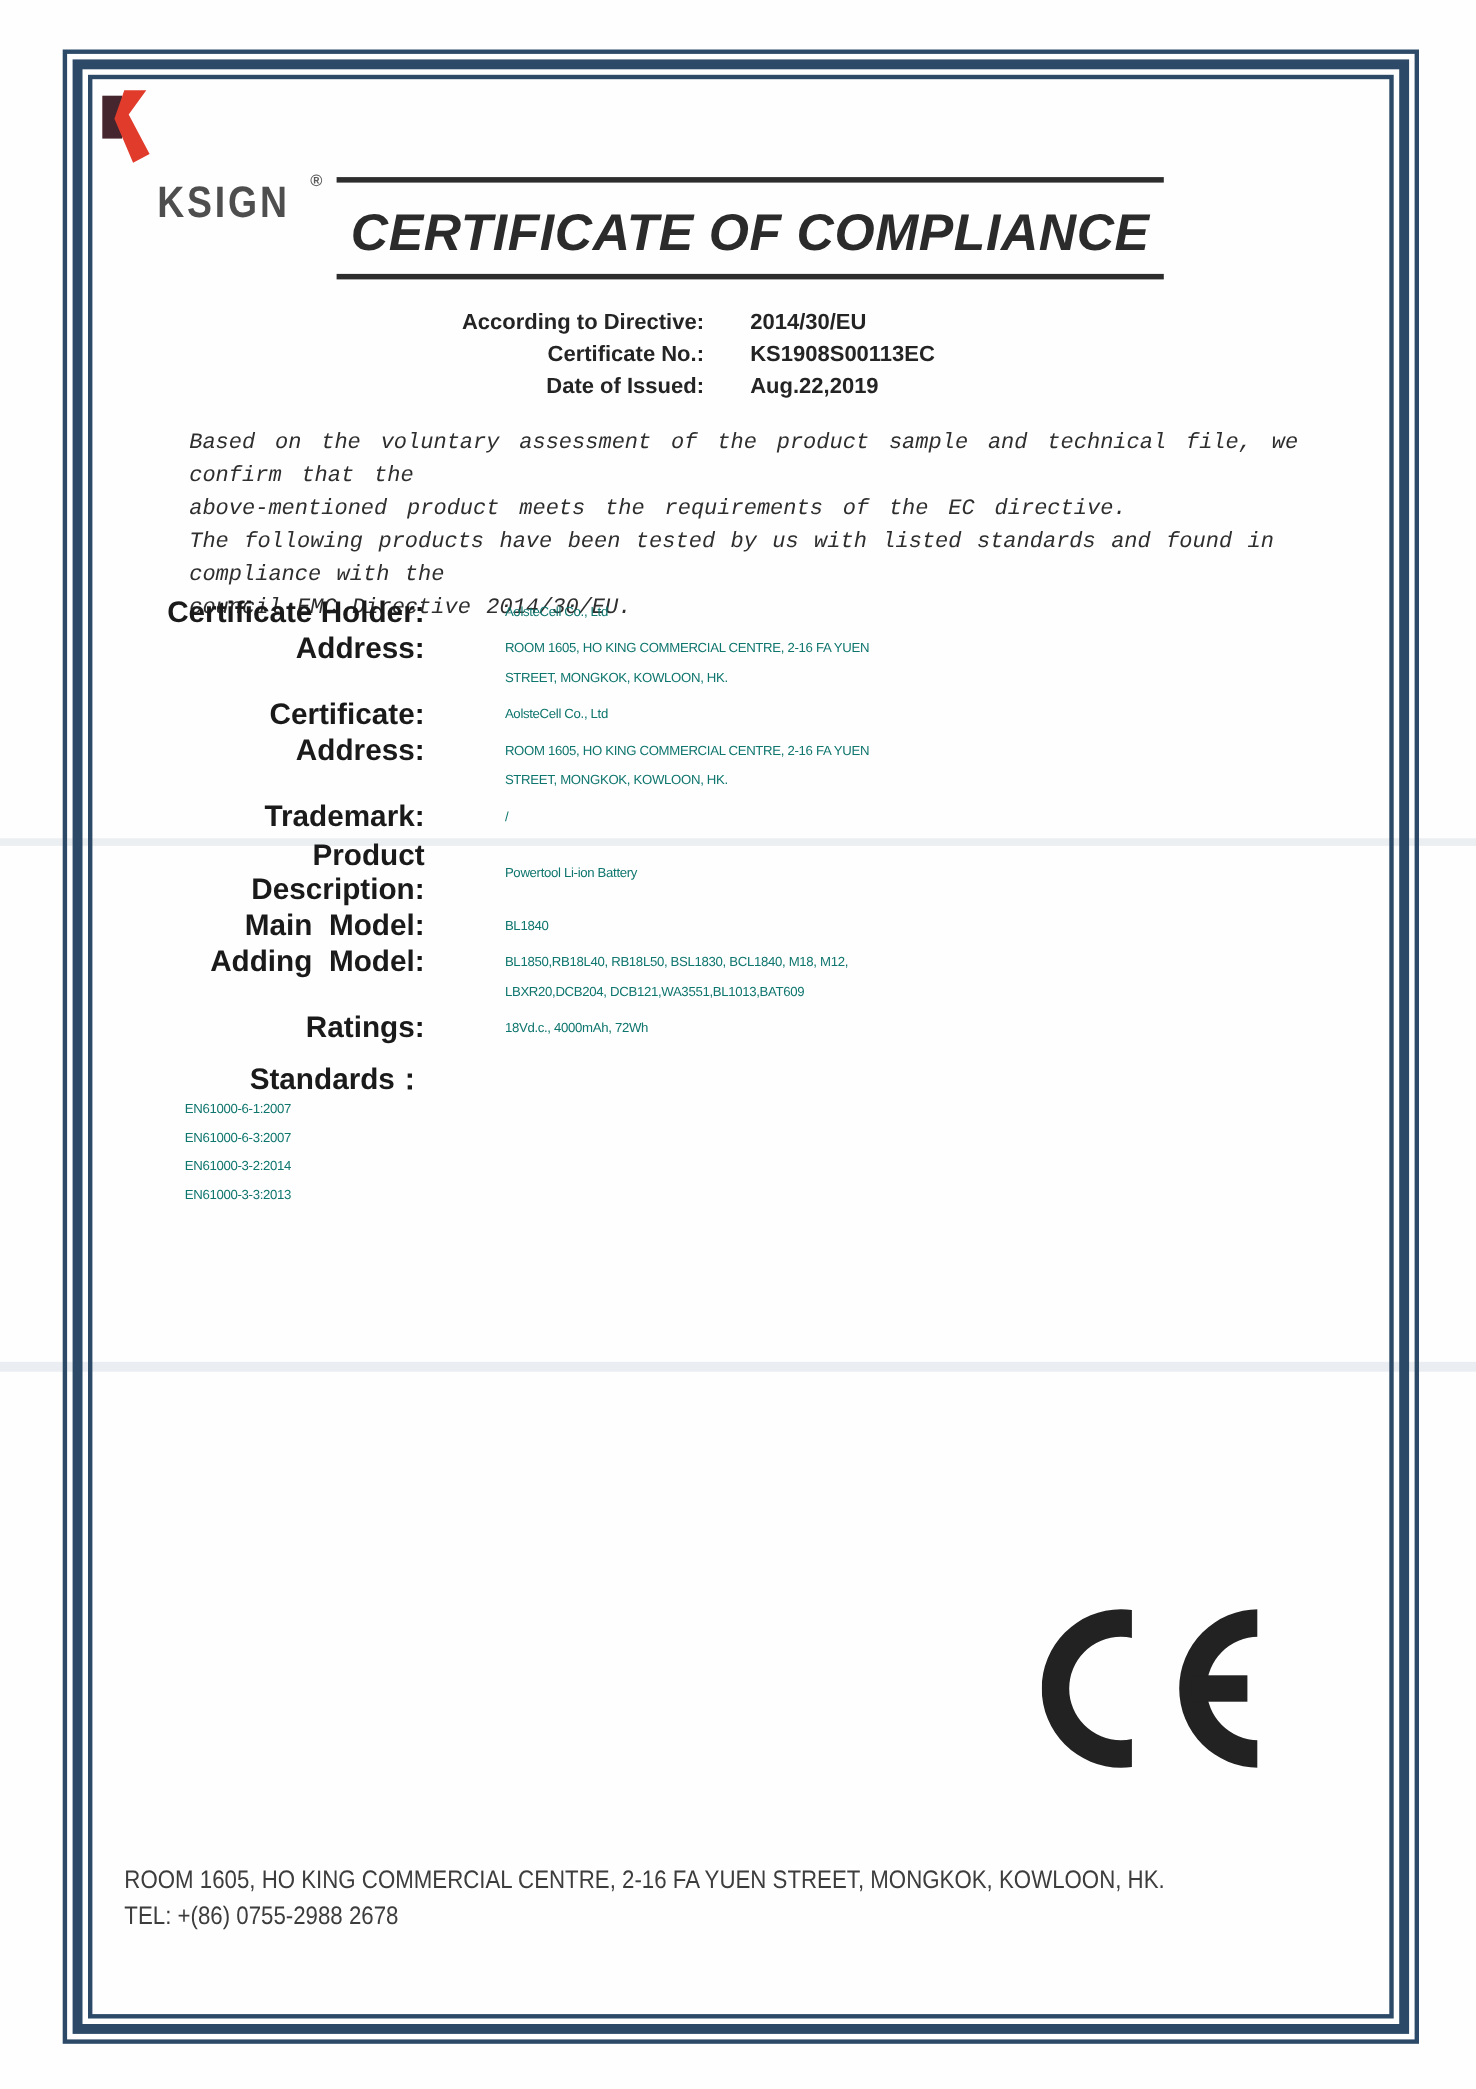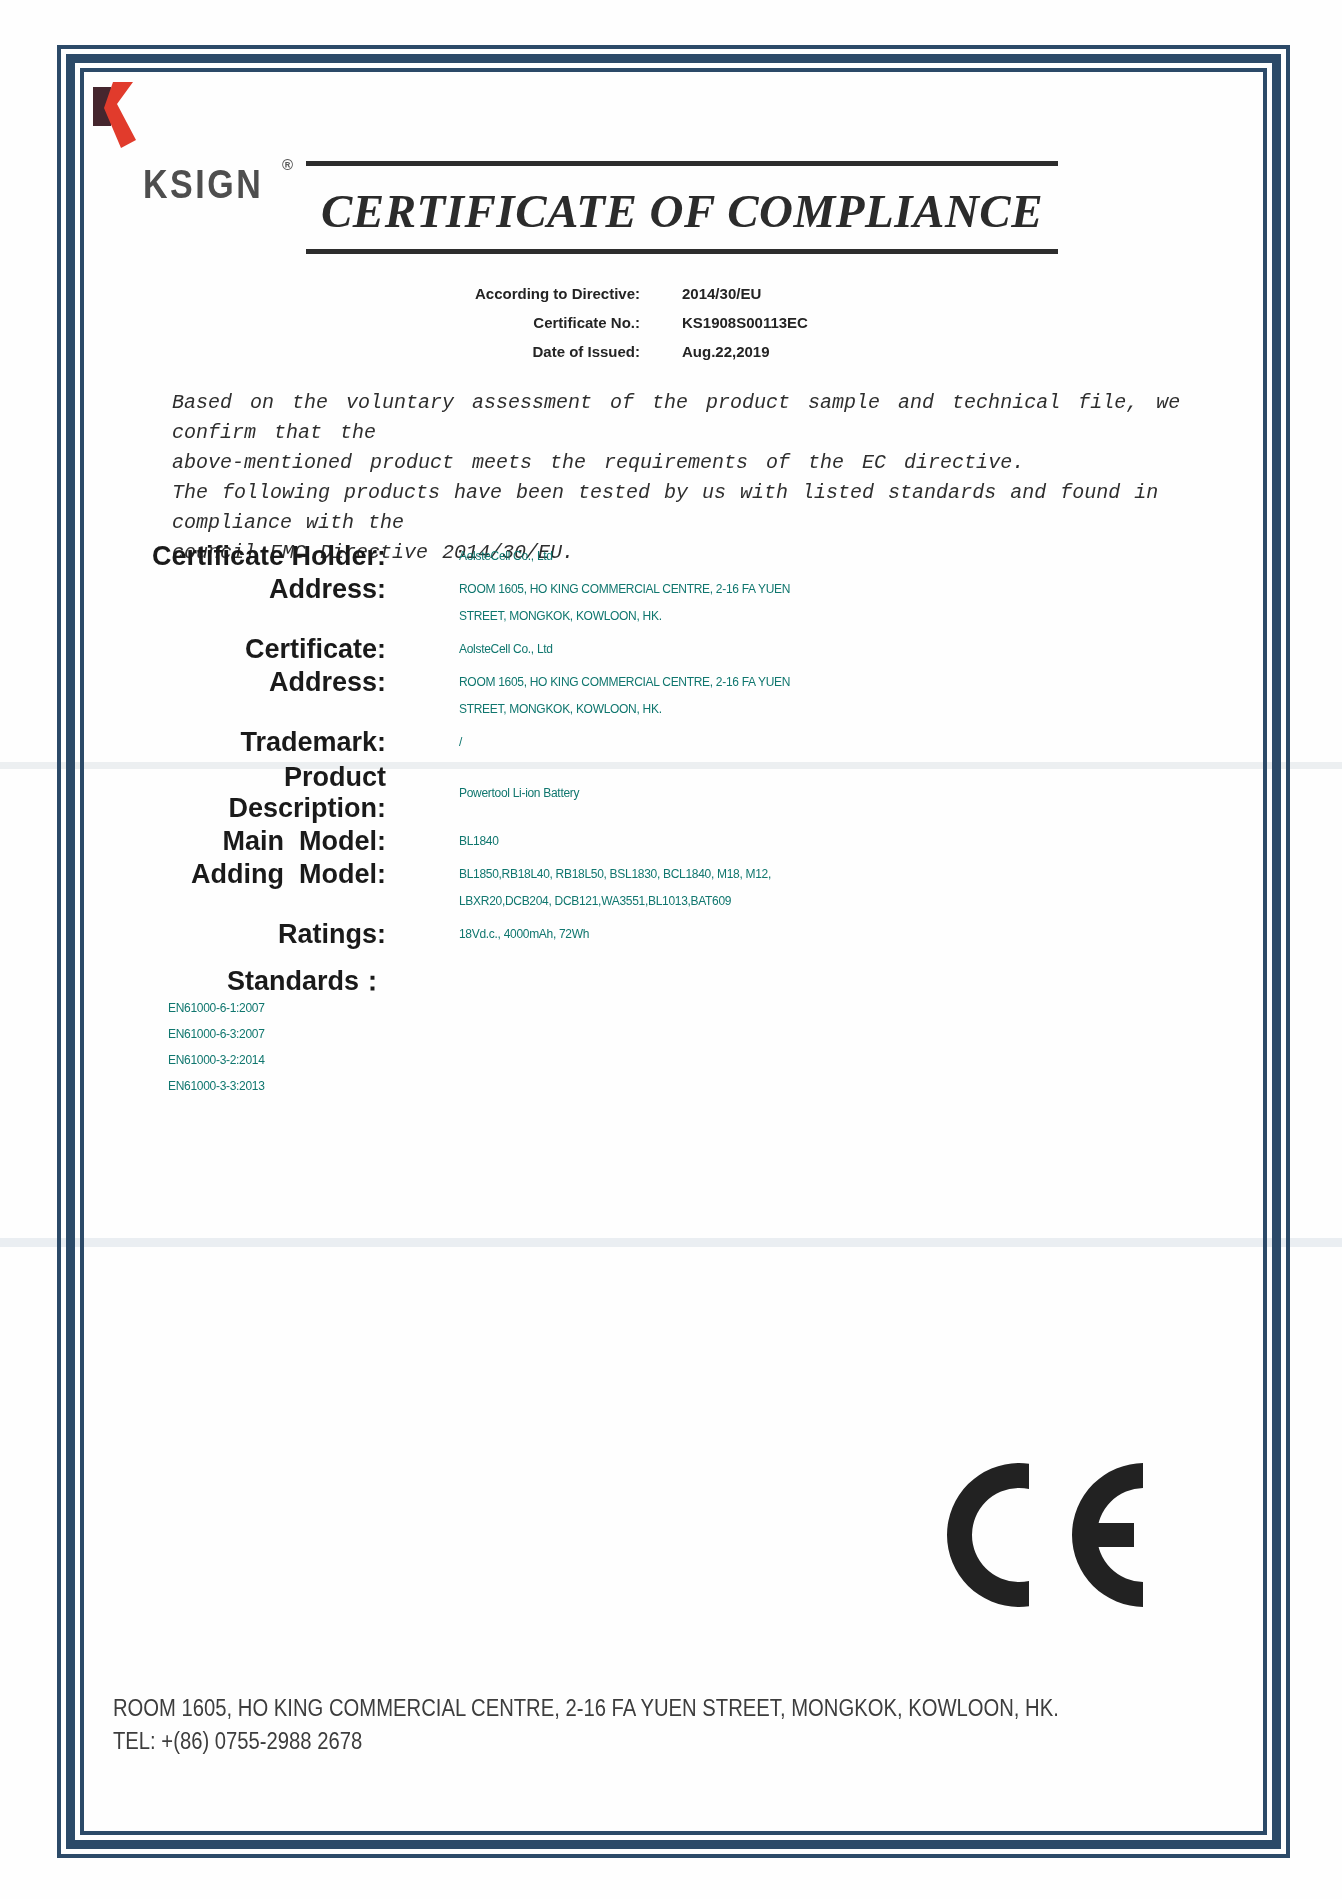--- a/index.html
+++ b/index.html
@@ -44,31 +44,31 @@
   }
   .logo-reg{
     position:absolute;left:190px;top:80px;
     font-size:15px;color:#5a5a5a;font-weight:bold;
   }
 
   
   .title-block{
     position:absolute;left:306px;top:161px;width:752px;
     border-top:5px solid #2d2d2d;border-bottom:5px solid #2d2d2d;
-    padding:19px 0 12px 0;text-align:center;font-family:Liberation Serif, serif;
+    padding:19px 0 12px 0;text-align:center;
   }
   .title-text{
     font-size:47px;font-weight:bold;font-style:italic;
     line-height:52px;color:#2b2b2b;letter-spacing:0.5px;
     white-space:nowrap;
   }
 
   
   .meta{position:absolute;left:320px;top:279px;}
-  .meta-row{display:flex;line-height:29px;font-size:15px;font-weight:bold;color:#242424;}
+  .meta-row{display:flex;line-height:29px;font-size:20px;font-weight:bold;color:#242424;}
   .meta-label{width:320px;text-align:right;}
   .meta-value{margin-left:42px;white-space:nowrap;text-align:right;}
 
   
   .intro{position:absolute;left:172px;top:388px;width:1020px;
          font-style:italic;font-size:20px;line-height:30px;color:#2e2e2e;font-family:Liberation Mono, monospace;}
   .intro p{margin:0;white-space:pre-line;}
   .intro .p1{word-spacing:6px;}
   .intro .p2{word-spacing:2px;}
 

